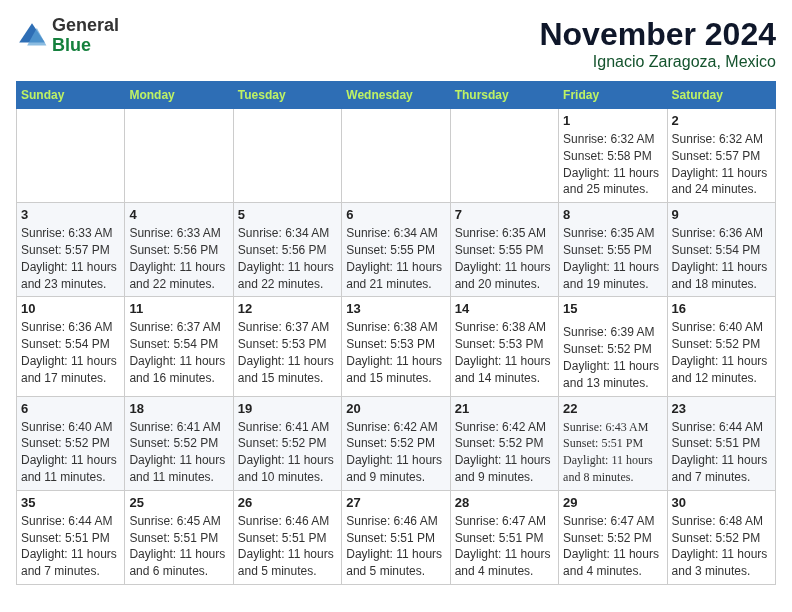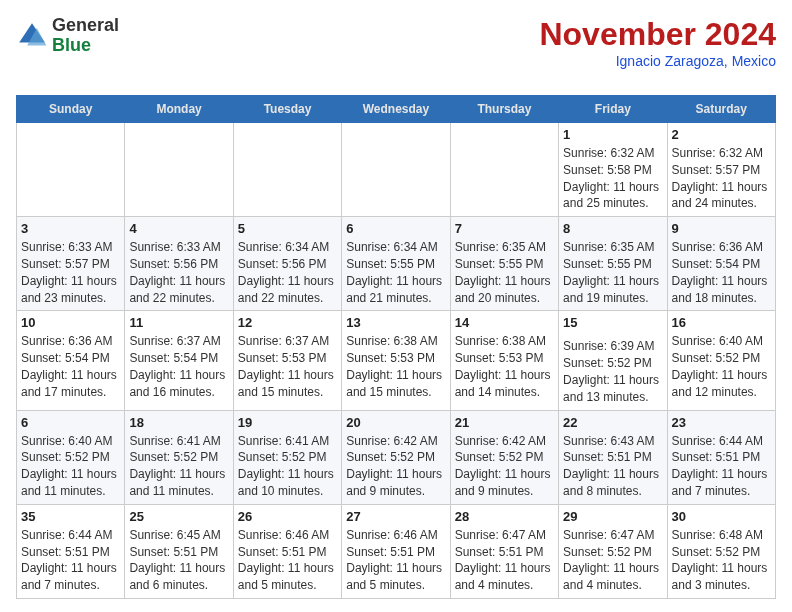--- a/index.html
+++ b/index.html
@@ -7,21 +7,21 @@
       font-family: Arial, sans-serif;
       background: #fff;
       width: 792px;
       min-height: 612px;
       padding: 16px;
     }
     .header {
       display: flex;
       justify-content: space-between;
       align-items: flex-start;
-      margin-bottom: 26px;
+      margin-bottom: 10px;
     }
     .logo {
       display: flex;
       align-items: center;
       gap: 4px;
     }
     .logo-text {
       font-size: 18px;
       font-weight: bold;
       line-height: 1.1;
@@ -31,36 +31,36 @@
     .logo-icon {
       width: 32px;
       height: 32px;
     }
     .title-block {
       text-align: right;
     }
     .month-year {
       font-size: 32px;
       font-weight: bold;
-      color: #b91c1c;
+      color: #0f172a;
     }
     .location {
-      font-size: 14px;
-      color: #1d4ed8;
+      font-size: 16px;
+      color: #14532d;
     }
     .calendar {
       width: 100%;
       border-collapse: collapse;
       font-size: 11px;
     }
     .calendar th {
       background: #2e6eb5;
-      color: #e5e5e5;
+      color: #bef264;
       padding: 6px 4px;
-      text-align: center;
+      text-align: left;
       font-size: 12px;
       font-weight: bold;
       border: 1px solid #2e6eb5;
     }
     .calendar td {
       border: 1px solid #ccc;
       vertical-align: top;
       padding: 4px;
       width: calc(100% / 7);
       height: 85px;
@@ -271,21 +271,21 @@
         </td>
         <td>
           <div class="day-number">21</div>
           <div class="day-info" style="white-space: pre-line;">Sunrise: 6:42 AM
 Sunset: 5:52 PM
 Daylight: 11 hours
 and 9 minutes.</div>
         </td>
         <td>
           <div class="day-number">22</div>
-          <div class="day-info" style="white-space: pre-line;">Sunrise: 6:43 AM
+          <div class="day-info" style="white-space: pre-line; font-family: Liberation Serif, serif;">Sunrise: 6:43 AM
 Sunset: 5:51 PM
 Daylight: 11 hours
 and 8 minutes.</div>
         </td>
         <td>
           <div class="day-number">23</div>
           <div class="day-info" style="white-space: pre-line;">Sunrise: 6:44 AM
 Sunset: 5:51 PM
 Daylight: 11 hours
 and 7 minutes.</div>

